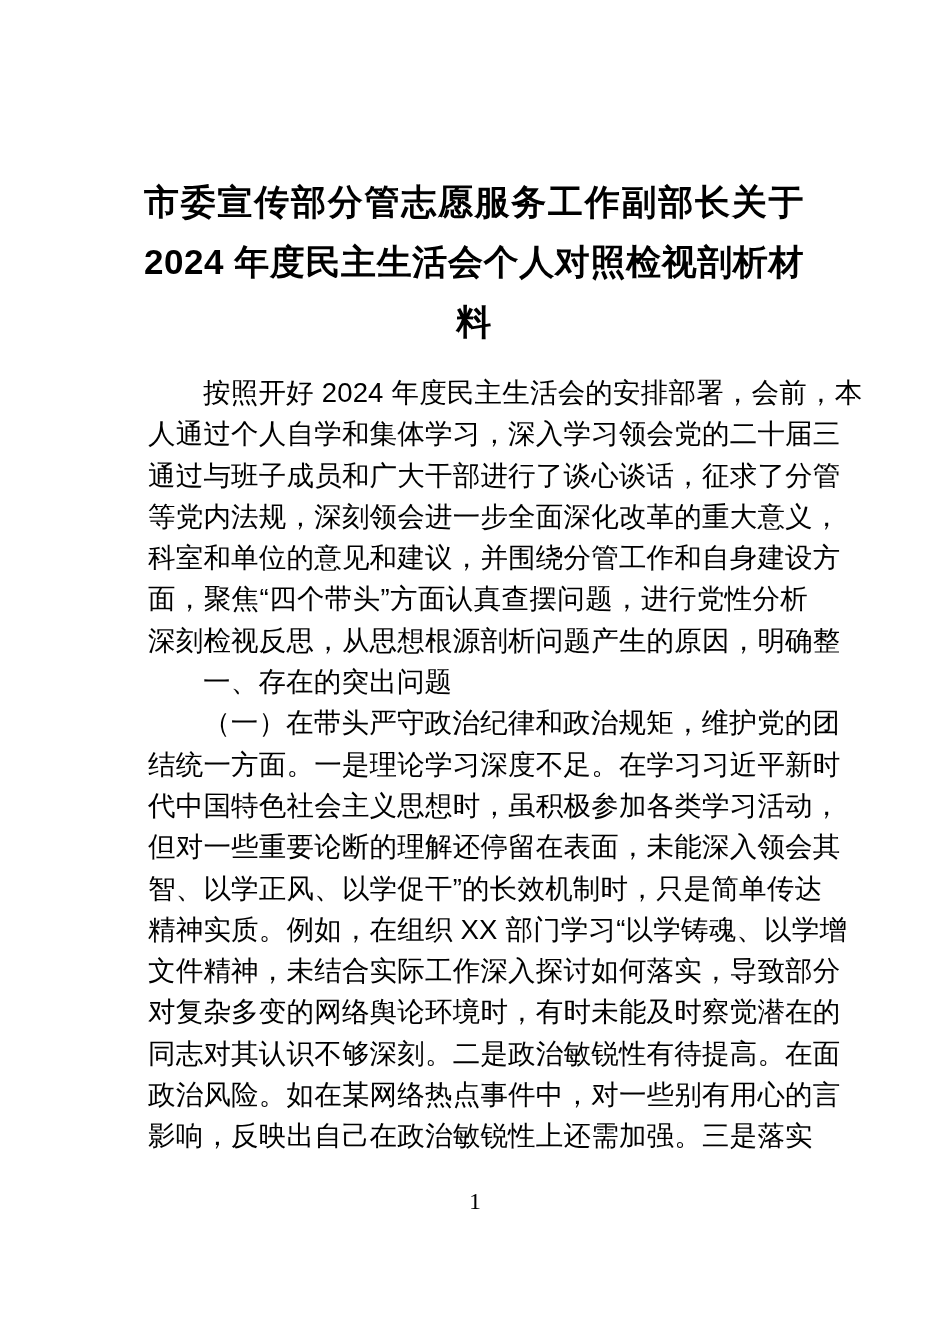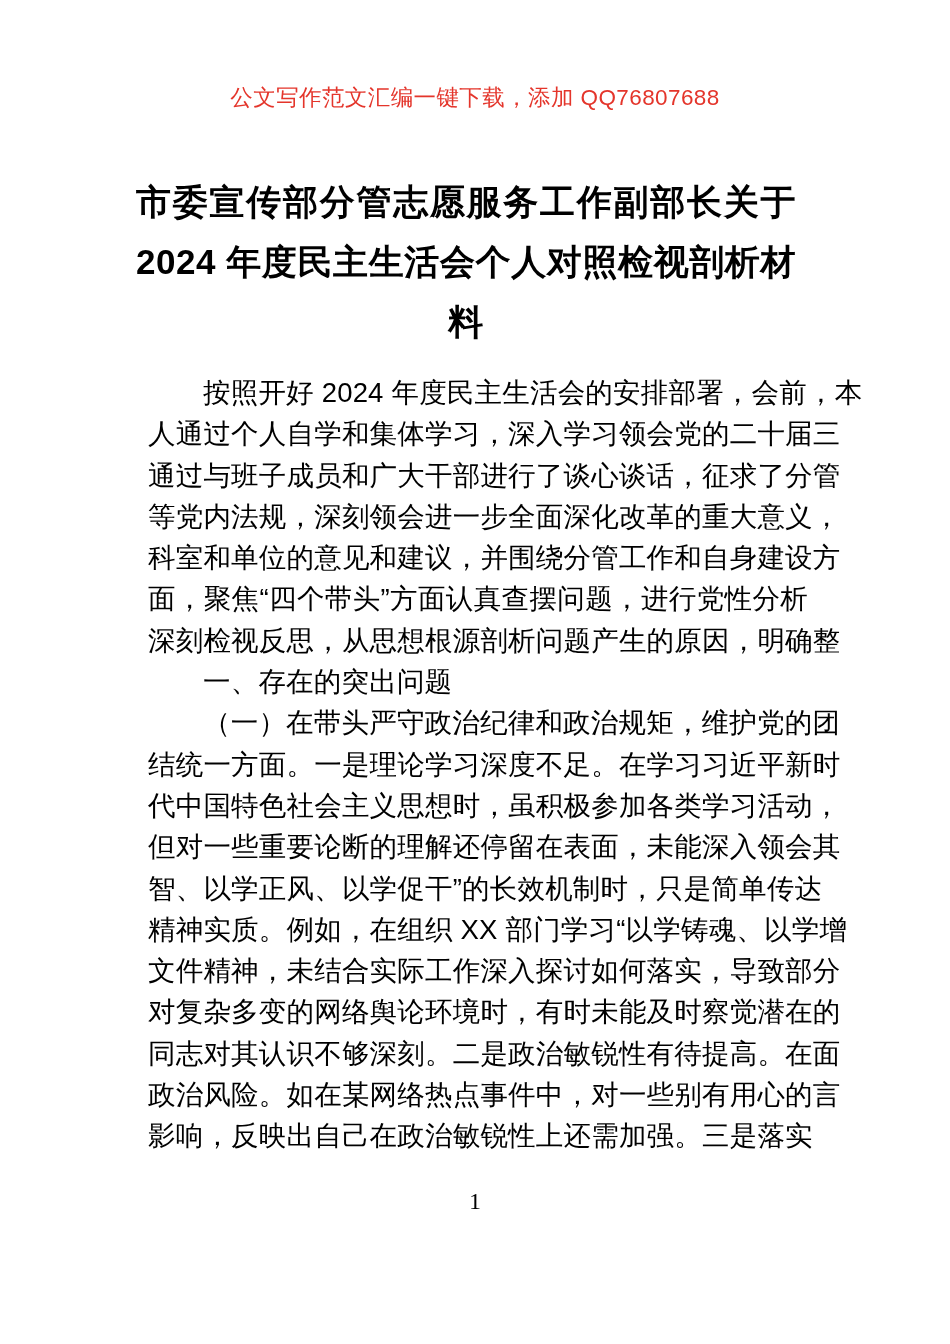--- a/index.html
+++ b/index.html
@@ -35,21 +35,21 @@
     font-size: 22.5px;
     letter-spacing: 0.4px;
     font-family: "Liberation Sans", "DejaVu Sans", sans-serif;
     white-space: nowrap;
   }
 
   
   .doc-title {
     position: absolute;
     top: 172px;
-    left: 136px;
+    left: 144px;
     width: 660px;
     text-align: center;
     font-size: 35px;
     font-weight: 700;
     line-height: 1.72;
     letter-spacing: 0.5px;
     font-family: "Liberation Sans", "DejaVu Sans", sans-serif;
   }
   .doc-title .tl {
     display: block;
@@ -105,21 +105,20 @@
     font-size: 24px;
     font-family: "Liberation Serif", "DejaVu Serif", serif;
     color: #000000;
   }
 </style>
 </head>
 <body>
 
 <div class="page">
 
-  <div class="promo-banner" style="color: rgb(228, 53, 43);">公文写作范文汇编一键下载，添加 QQ76807688</div>
 
   <div class="doc-title">
     <span class="tl tl-1">市委宣传部分管志愿服务工作副部长关于</span>
     <span class="tl tl-2">2024 年度民主生活会个人对照检视剖析材</span>
     <span class="tl tl-3">料</span>
   </div>
 
   <div class="body-block">
 
     <p class="para">

